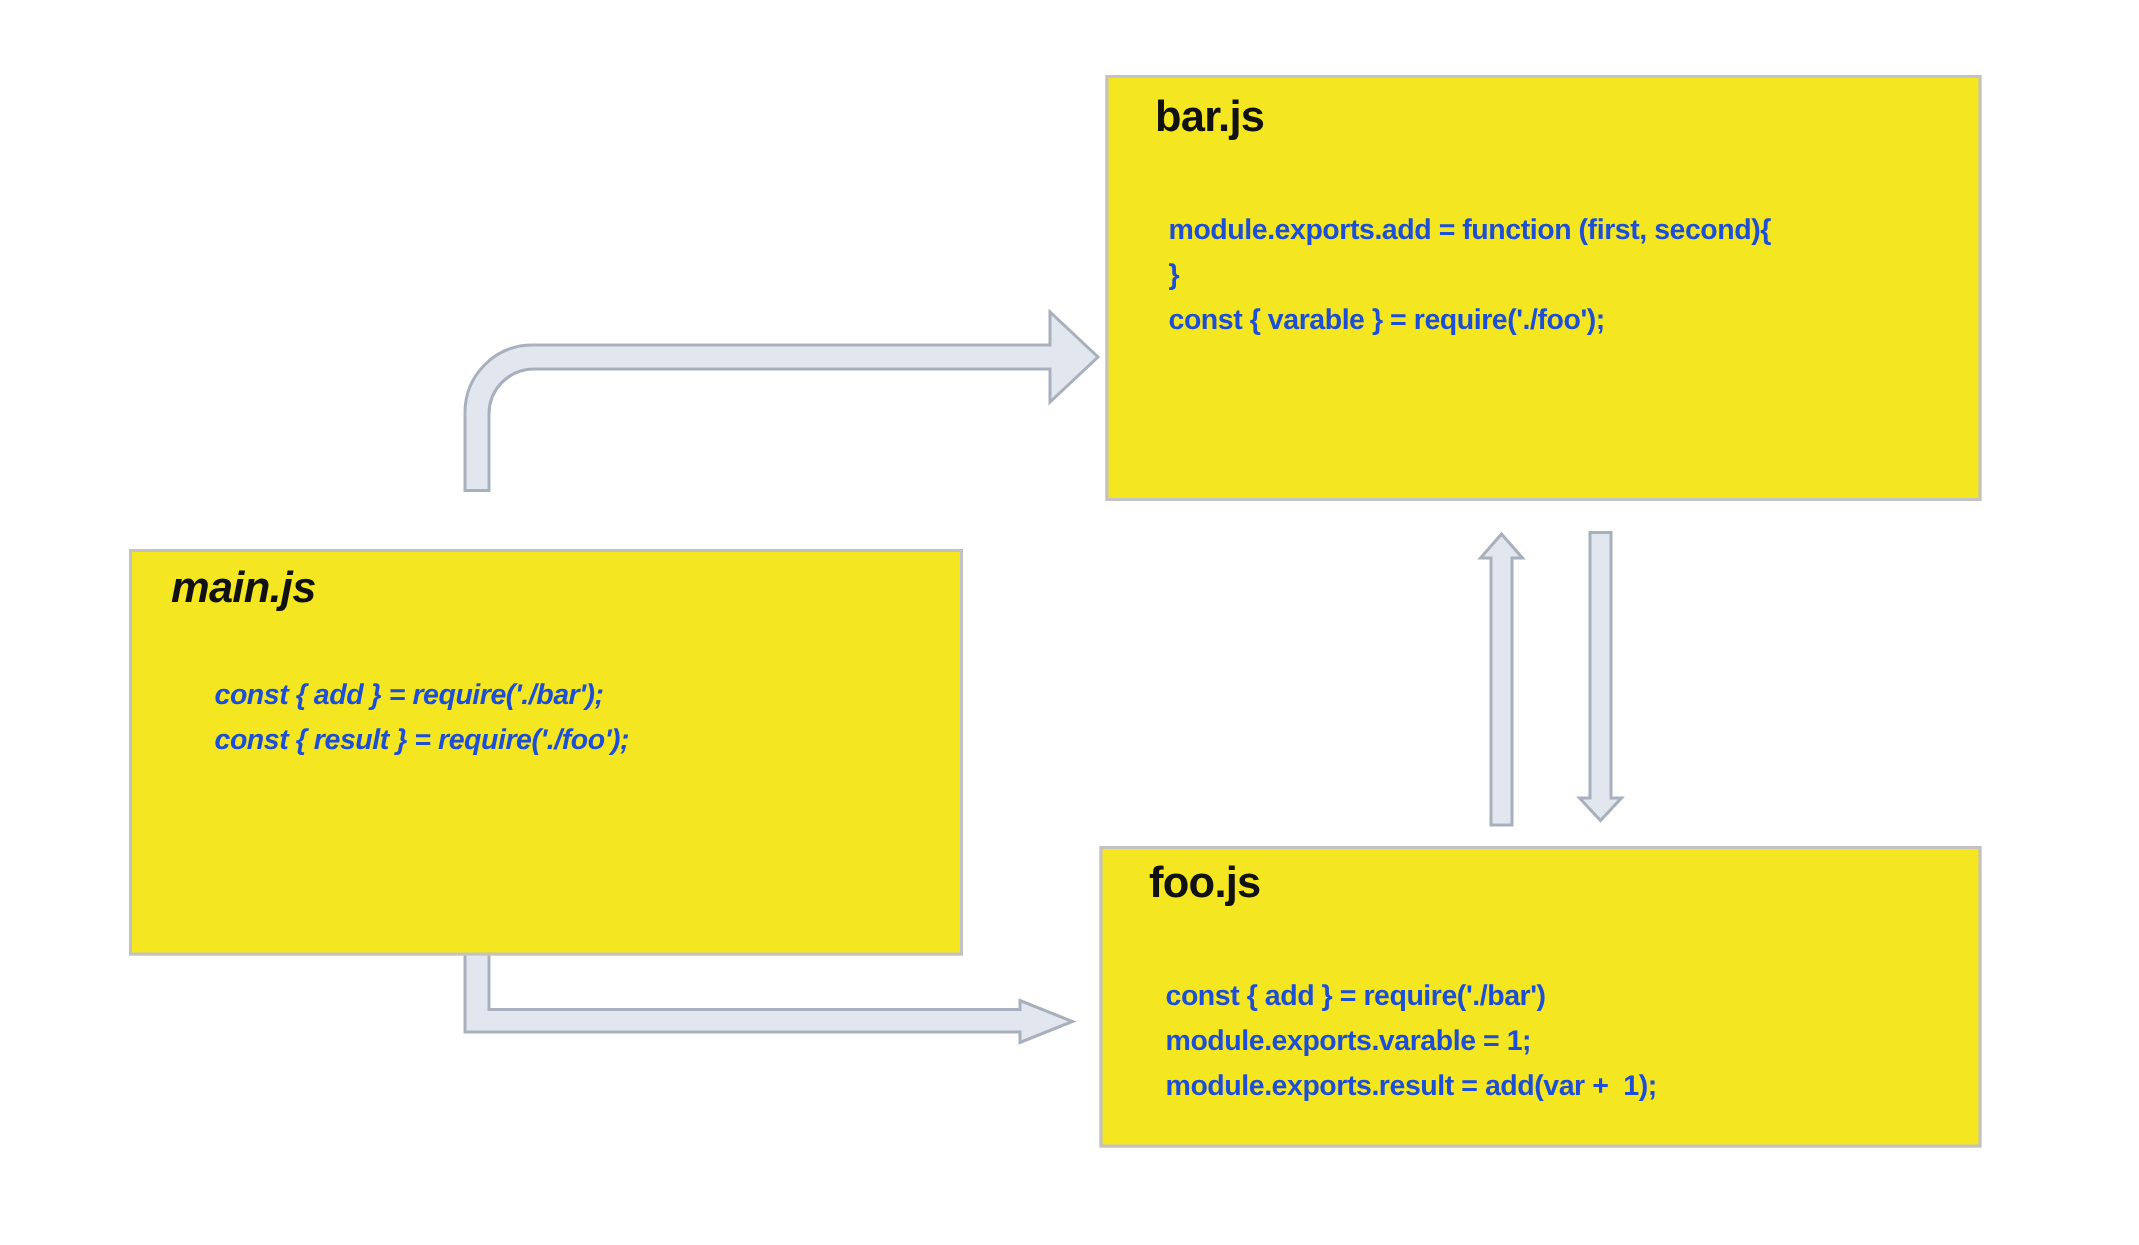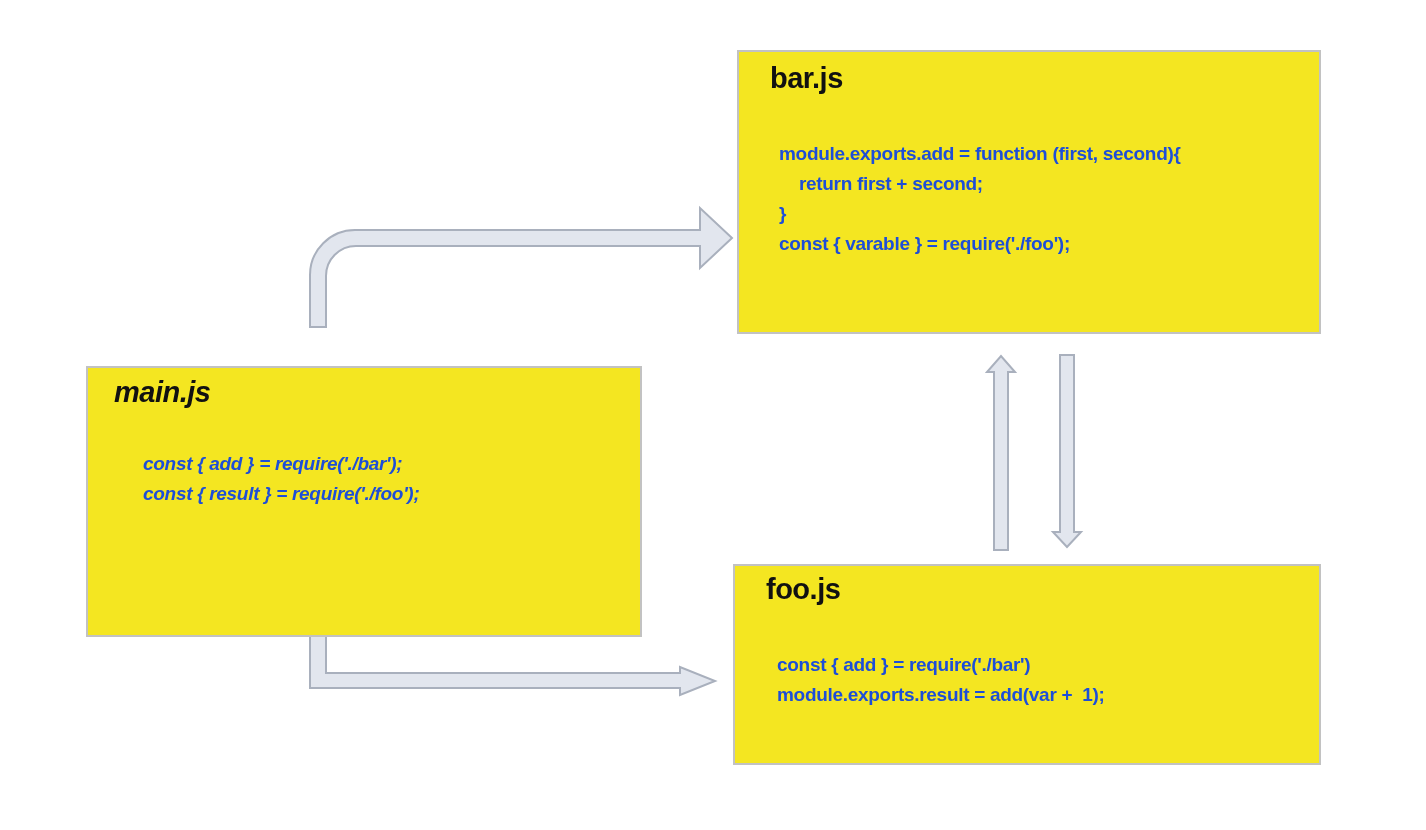--- a/index.html
+++ b/index.html
@@ -71,35 +71,35 @@
     <path d="M 310 327 L 310 275 A 45 45 0 0 1 355 230 L 700 230 L 700 208 L 732 238 L 700 268 L 700 246 L 356 246 A 30 30 0 0 0 326 276 L 326 327 Z"></path>
     <path d="M 994 550 L 994 372 L 987 372 L 1001 356 L 1015 372 L 1008 372 L 1008 550 Z"></path>
     <path d="M 1060 355 L 1074 355 L 1074 532 L 1081 532 L 1067 547 L 1053 532 L 1060 532 Z"></path>
     <path d="M 310 635 L 310 688 L 680 688 L 680 695 L 715 681 L 680 667 L 680 673 L 326 673 L 326 635 Z"></path>
   </svg>
 
   <div class="box box-bar">
     <div class="box-title">bar.js</div>
     <div class="code">
       <div class="code-line">module.exports.add = function (first, second){</div>
-      <div class="code-line">    return first + second;</div>
       <div class="code-line">}</div>
       <div class="code-line">const { varable } = require('./foo');</div>
     </div>
   </div>
 
   <div class="box box-main">
     <div class="box-title">main.js</div>
     <div class="code">
       <div class="code-line">const { add } = require('./bar');</div>
       <div class="code-line">const { result } = require('./foo');</div>
     </div>
   </div>
 
   <div class="box box-foo">
     <div class="box-title">foo.js</div>
     <div class="code">
       <div class="code-line">const { add } = require('./bar')</div>
+      <div class="code-line">module.exports.varable = 1;</div>
       <div class="code-line">module.exports.result = add(var +  1);</div>
     </div>
   </div>
 
 </div>
 
 </body></html>

